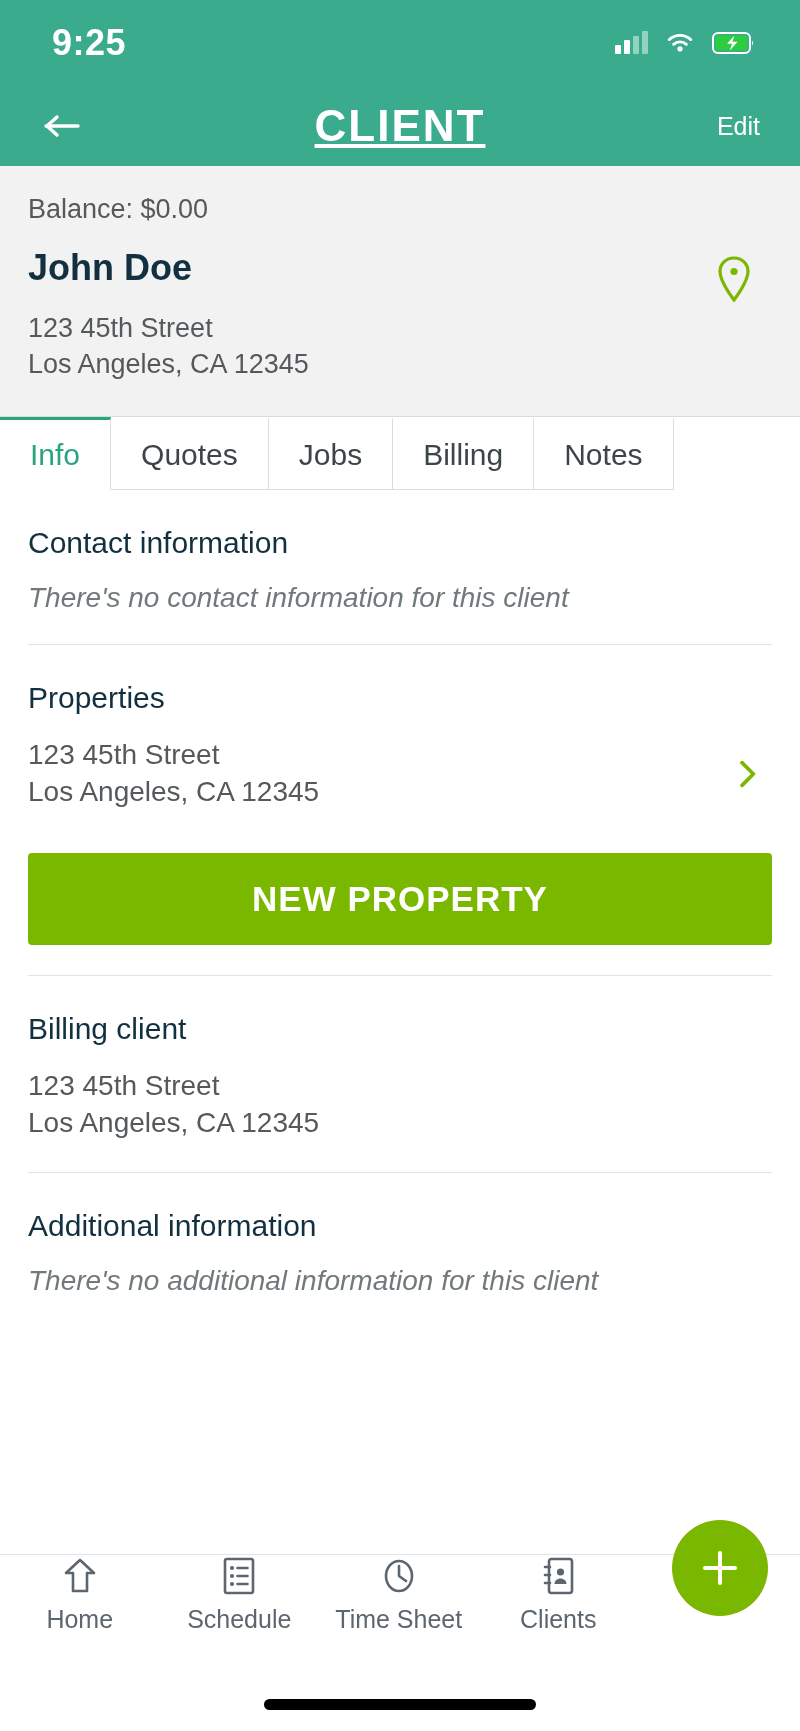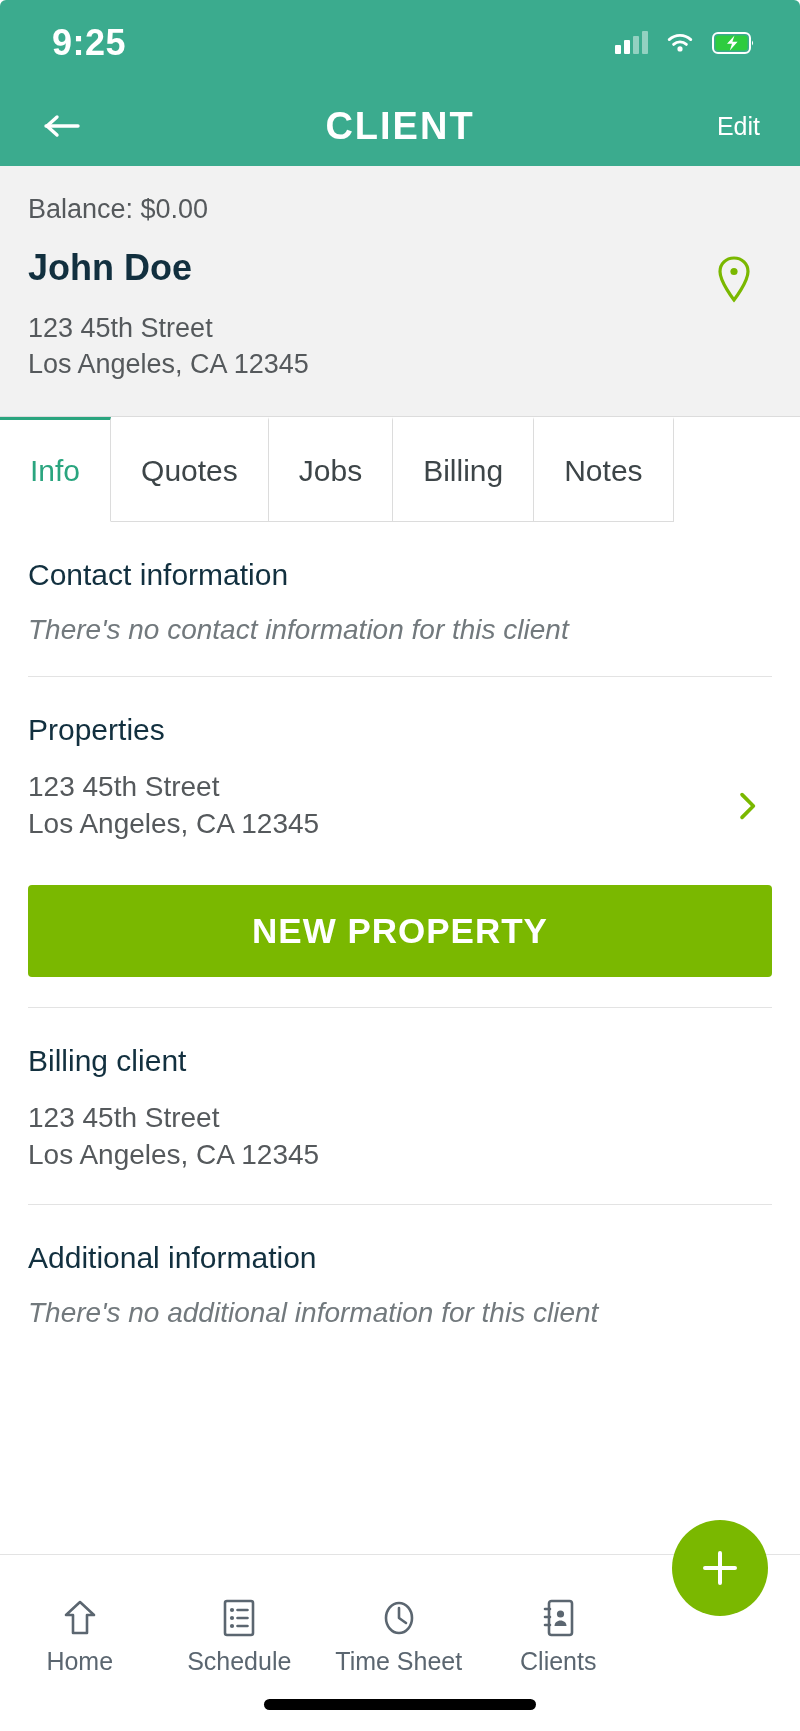--- a/index.html
+++ b/index.html
@@ -9,21 +9,20 @@
   }
   * { box-sizing: border-box; }
 
   .phone {
     position: relative;
     width: 800px;
     height: 1731px;
     background: #ffffff;
     font-family: "Liberation Sans", sans-serif;
     overflow: hidden;
-    border-radius: 6px;
   }
 
   
   .topbar {
     background: #3bab8e;
     height: 166px;
     position: relative;
   }
   .statusbar {
     height: 86px;
@@ -73,23 +72,24 @@
     display: flex;
     align-items: center;
     justify-content: center;
     cursor: pointer;
   }
   .nav-title {
     position: absolute;
     left: 0; right: 0;
     text-align: center;
     color: #ffffff;
-    font-size: 38px;
+    font-size: 44px;
     font-weight: bold;
     letter-spacing: 2px;
+    text-decoration: underline;
   }
   .nav-edit {
     margin-left: auto;
     color: #ffffff;
     font-size: 25px;
     cursor: pointer;
     z-index: 2;
   }
 
   
@@ -122,21 +122,21 @@
     width: 48px;
     height: 52px;
     cursor: pointer;
   }
 
   
   .tabs {
     display: flex;
     background: #ffffff;
     border-top: 1px solid #dcdcdc;
-    height: 106px;
+    height: 74px;
     overflow: hidden;
   }
   .tab {
     flex: 0 0 auto;
     display: flex;
     align-items: center;
     justify-content: center;
     padding: 0 30px;
     font-size: 30px;
     color: #3d4548;
@@ -206,21 +206,21 @@
 
   
   .bottombar {
     position: absolute;
     left: 0; right: 0;
     bottom: 55px;
     height: 122px;
     background: #ffffff;
     border-top: 1px solid #e3e3e3;
     display: flex;
-    align-items: flex-end;
+    align-items: flex-start;
     padding: 0 12px 0 0;
   }
   .bnav {
     flex: 1 1 0;
     display: flex;
     flex-direction: column;
     align-items: center;
     justify-content: center;
     gap: 8px;
     cursor: pointer;

